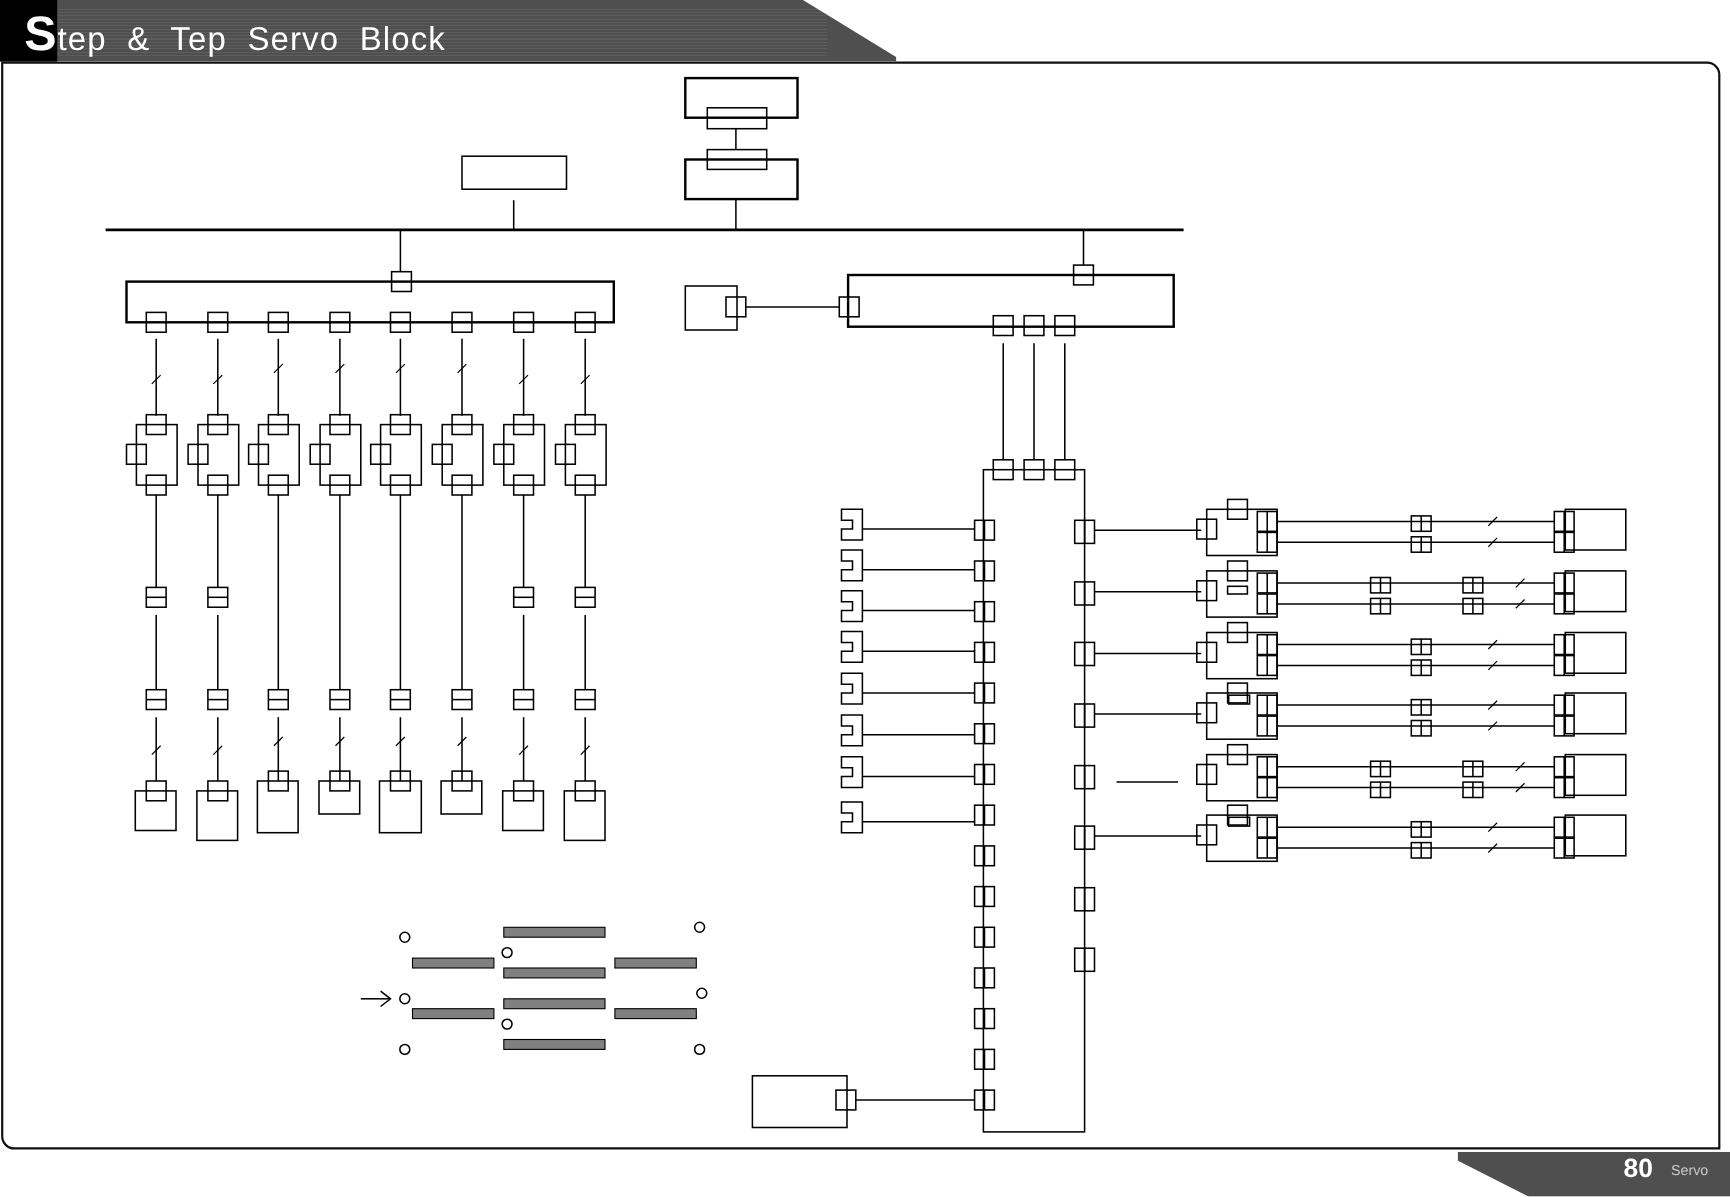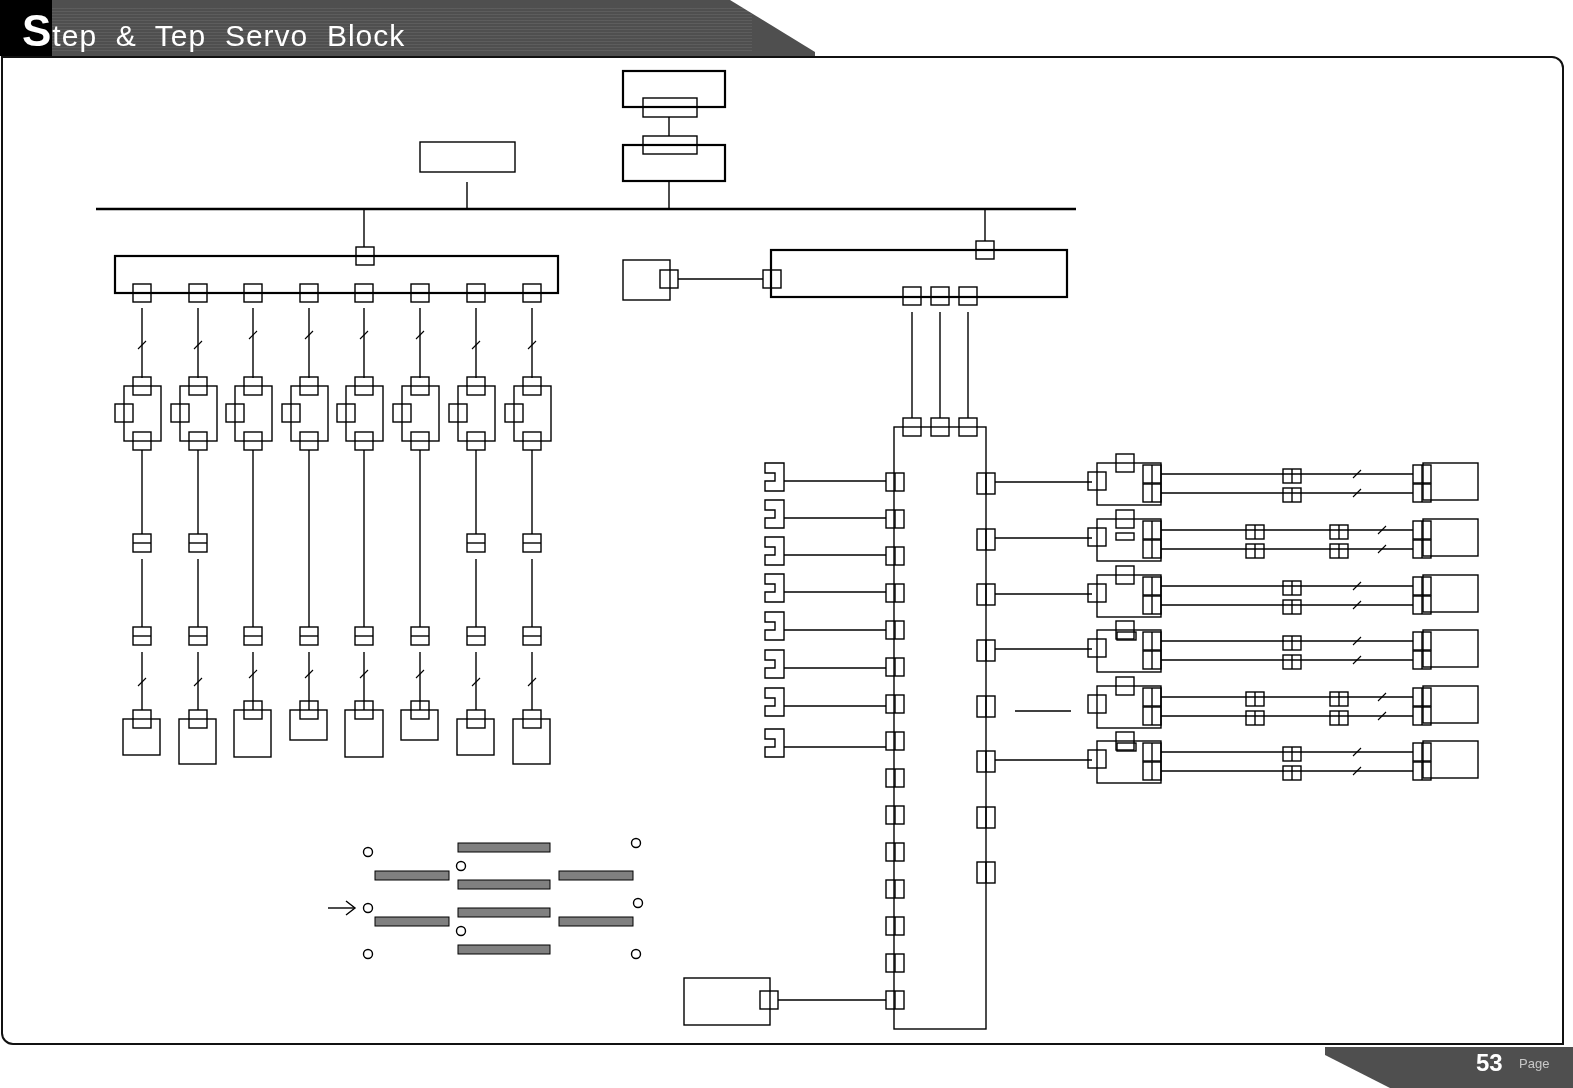--- a/index.html
+++ b/index.html
@@ -413,14 +413,14 @@
       <circle cx="461" cy="931" r="4.5"></circle>
       <circle cx="636" cy="843" r="4.5"></circle>
       <circle cx="638" cy="903" r="4.5"></circle>
       <circle cx="636" cy="954" r="4.5"></circle>
       <line x1="328" y1="908" x2="354" y2="908"></line>
       <path d="M346 901 L355 908 L346 915"></path>
     </g>
 </svg>
 
 <div class="footer-tab"></div>
-<div class="page-num">53</div>
-<div class="page-word">Page</div>
+<div class="page-num">80</div>
+<div class="page-word">Servo</div>
 
 </body></html>

